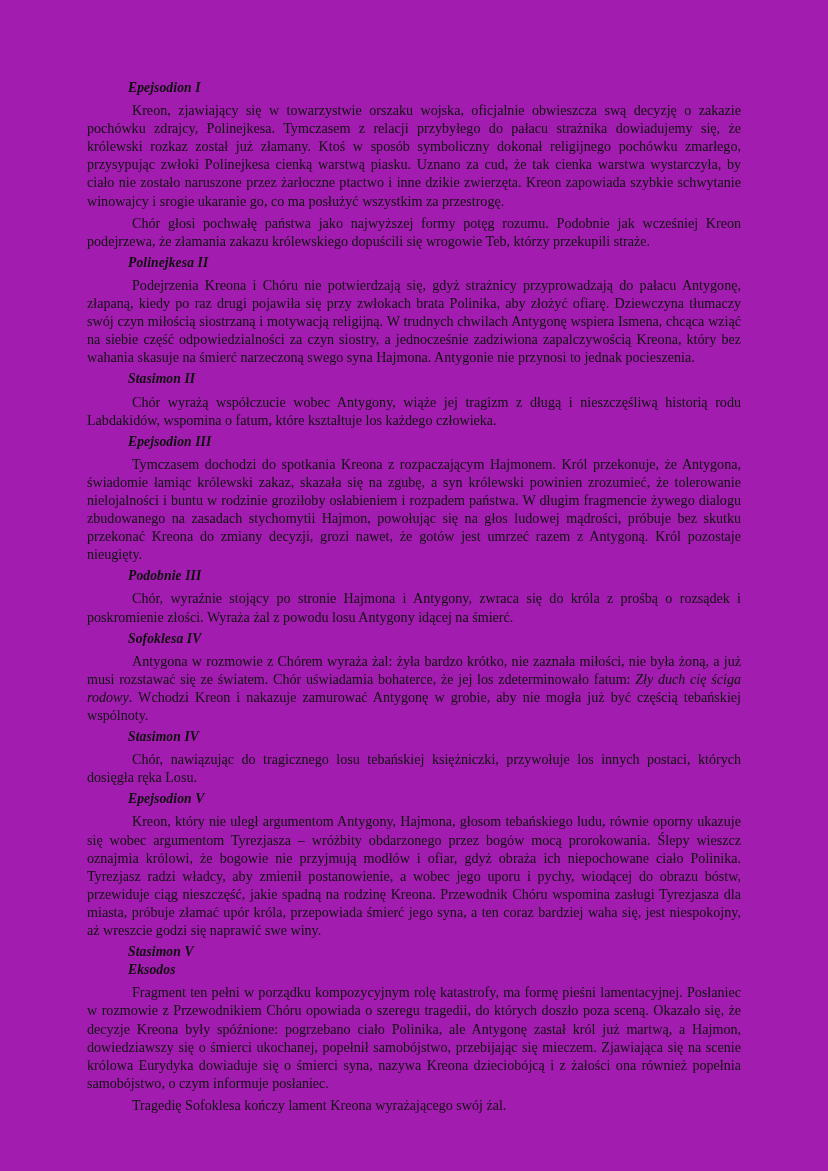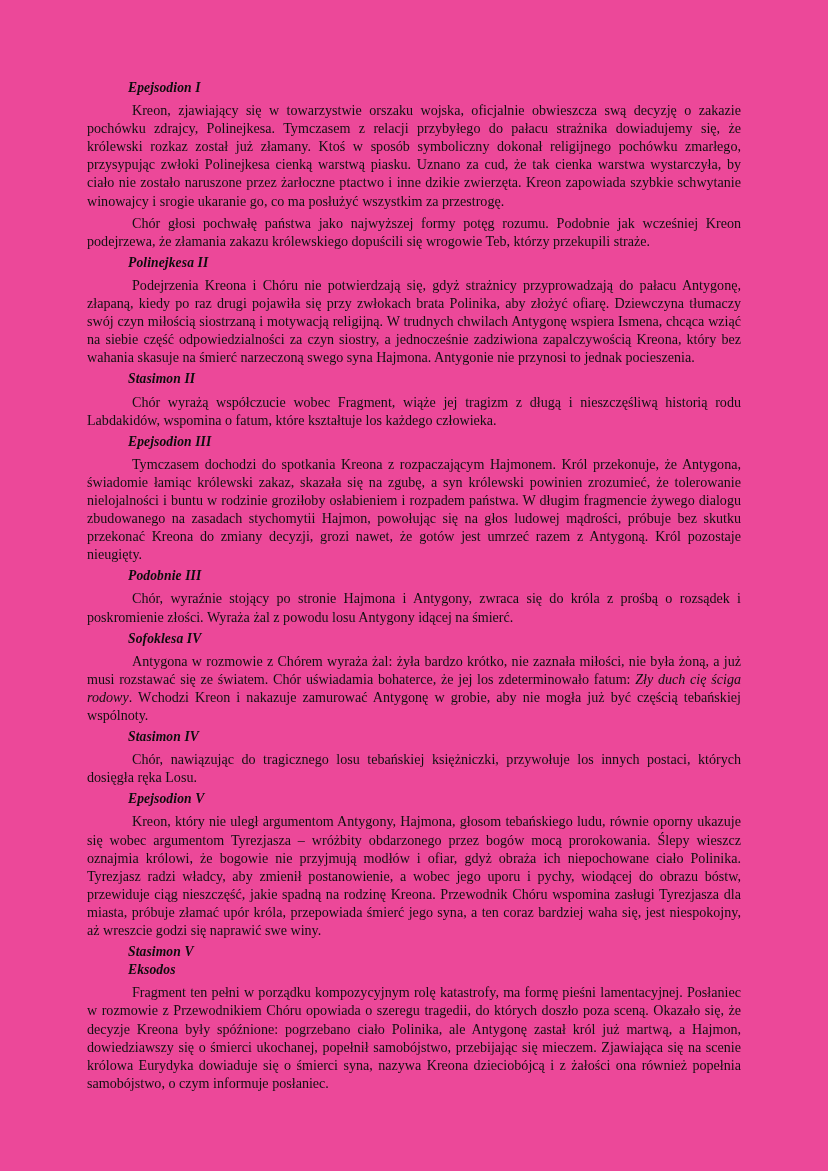--- a/index.html
+++ b/index.html
@@ -12,21 +12,21 @@
     width: 828px;
     height: 1171px;
     font-family: "Liberation Serif", "DejaVu Serif", serif;
     color: #101010;
     overflow: hidden;
   }
   .page {
     position: relative;
     width: 828px;
     height: 1171px;
-    background: #ec4899;
+    background: #a21caf;
     box-sizing: border-box;
   }
   .text-column {
     position: absolute;
     left: 83px;
     top: 79px;
     width: 662px;
   }
   h2.section-heading {
     margin: 0;
@@ -60,28 +60,29 @@
 <body>
 
 <div class="page">
   <div class="text-column" id="text-column">
       <h2 class="section-heading">Epejsodion I</h2>
       <p class="body-paragraph"><span>Kreon, zjawiający się w towarzystwie orszaku wojska, oficjalnie obwieszcza swą decyzję o zakazie pochówku zdrajcy, Polinejkesa. Tymczasem z relacji przybyłego do pałacu strażnika dowiadujemy się, że królewski rozkaz został już złamany. Ktoś w sposób symboliczny dokonał religijnego pochówku zmarłego, przysypując zwłoki Polinejkesa cienką warstwą piasku. Uznano za cud, że tak cienka warstwa wystarczyła, by ciało nie zostało naruszone przez żarłoczne ptactwo i inne dzikie zwierzęta. Kreon zapowiada szybkie schwytanie winowajcy i srogie ukaranie go, co ma posłużyć wszystkim za przestrogę.</span></p>
       <p class="body-paragraph"><span>Chór głosi pochwałę państwa jako najwyższej formy potęg rozumu. Podobnie jak wcześniej Kreon podejrzewa, że złamania zakazu królewskiego dopuścili się wrogowie Teb, którzy przekupili straże.</span></p>
       <h2 class="section-heading">Polinejkesa II</h2>
       <p class="body-paragraph"><span>Podejrzenia Kreona i Chóru nie potwierdzają się, gdyż strażnicy przyprowadzają do pałacu Antygonę, złapaną, kiedy po raz drugi pojawiła się przy zwłokach brata Polinika, aby złożyć ofiarę. Dziewczyna tłumaczy swój czyn miłością siostrzaną i motywacją religijną. W trudnych chwilach Antygonę wspiera Ismena, chcąca wziąć na siebie część odpowiedzialności za czyn siostry, a jednocześnie zadziwiona zapalczywością Kreona, który bez wahania skasuje na śmierć narzeczoną swego syna Hajmona. Antygonie nie przynosi to jednak pocieszenia.</span></p>
       <h2 class="section-heading">Stasimon II</h2>
-      <p class="body-paragraph"><span>Chór wyrażą współczucie wobec Fragment, wiąże jej tragizm z długą i nieszczęśliwą historią rodu Labdakidów, wspomina o fatum, które kształtuje los każdego człowieka.</span></p>
+      <p class="body-paragraph"><span>Chór wyrażą współczucie wobec Antygony, wiąże jej tragizm z długą i nieszczęśliwą historią rodu Labdakidów, wspomina o fatum, które kształtuje los każdego człowieka.</span></p>
       <h2 class="section-heading">Epejsodion III</h2>
       <p class="body-paragraph"><span>Tymczasem dochodzi do spotkania Kreona z rozpaczającym Hajmonem. Król przekonuje, że Antygona, świadomie łamiąc królewski zakaz, skazała się na zgubę, a syn królewski powinien zrozumieć, że tolerowanie nielojalności i buntu w rodzinie groziłoby osłabieniem i rozpadem państwa. W długim fragmencie żywego dialogu zbudowanego na zasadach stychomytii Hajmon, powołując się na głos ludowej mądrości, próbuje bez skutku przekonać Kreona do zmiany decyzji, grozi nawet, że gotów jest umrzeć razem z Antygoną. Król pozostaje nieugięty.</span></p>
       <h2 class="section-heading">Podobnie III</h2>
       <p class="body-paragraph"><span>Chór, wyraźnie stojący po stronie Hajmona i Antygony, zwraca się do króla z prośbą o rozsądek i poskromienie złości. Wyraża żal z powodu losu Antygony idącej na śmierć.</span></p>
       <h2 class="section-heading">Sofoklesa IV</h2>
       <p class="body-paragraph"><span>Antygona w rozmowie z Chórem wyraża żal: żyła bardzo krótko, nie zaznała miłości, nie była żoną, a już musi rozstawać się ze światem. Chór uświadamia bohaterce, że jej los zdeterminowało fatum: </span><em class="emphasis">Zły duch cię ściga rodowy</em><span>. Wchodzi Kreon i nakazuje zamurować Antygonę w grobie, aby nie mogła już być częścią tebańskiej wspólnoty.</span></p>
       <h2 class="section-heading">Stasimon IV</h2>
       <p class="body-paragraph"><span>Chór, nawiązując do tragicznego losu tebańskiej księżniczki, przywołuje los innych postaci, których dosięgła ręka Losu.</span></p>
       <h2 class="section-heading">Epejsodion V</h2>
       <p class="body-paragraph"><span>Kreon, który nie uległ argumentom Antygony, Hajmona, głosom tebańskiego ludu, równie oporny ukazuje się wobec argumentom Tyrezjasza – wróżbity obdarzonego przez bogów mocą prorokowania. Ślepy wieszcz oznajmia królowi, że bogowie nie przyjmują modłów i ofiar, gdyż obraża ich niepochowane ciało Polinika. Tyrezjasz radzi władcy, aby zmienił postanowienie, a wobec jego uporu i pychy, wiodącej do obrazu bóstw, przewiduje ciąg nieszczęść, jakie spadną na rodzinę Kreona. Przewodnik Chóru wspomina zasługi Tyrezjasza dla miasta, próbuje złamać upór króla, przepowiada śmierć jego syna, a ten coraz bardziej waha się, jest niespokojny, aż wreszcie godzi się naprawić swe winy.</span></p>
       <h2 class="section-heading">Stasimon V</h2>
       <h2 class="section-heading">Eksodos</h2>
       <p class="body-paragraph"><span>Fragment ten pełni w porządku kompozycyjnym rolę katastrofy, ma formę pieśni lamentacyjnej. Posłaniec w rozmowie z Przewodnikiem Chóru opowiada o szeregu tragedii, do których doszło poza sceną. Okazało się, że decyzje Kreona były spóźnione: pogrzebano ciało Polinika, ale Antygonę zastał król już martwą, a Hajmon, dowiedziawszy się o śmierci ukochanej, popełnił samobójstwo, przebijając się mieczem. Zjawiająca się na scenie królowa Eurydyka dowiaduje się o śmierci syna, nazywa Kreona dzieciobójcą i z żałości ona również popełnia samobójstwo, o czym informuje posłaniec.</span></p>
+      <p class="body-paragraph"><span>Tragedię Sofoklesa kończy lament Kreona wyrażającego swój żal.</span></p>
     </div>
 </div>
 
 </body></html>

